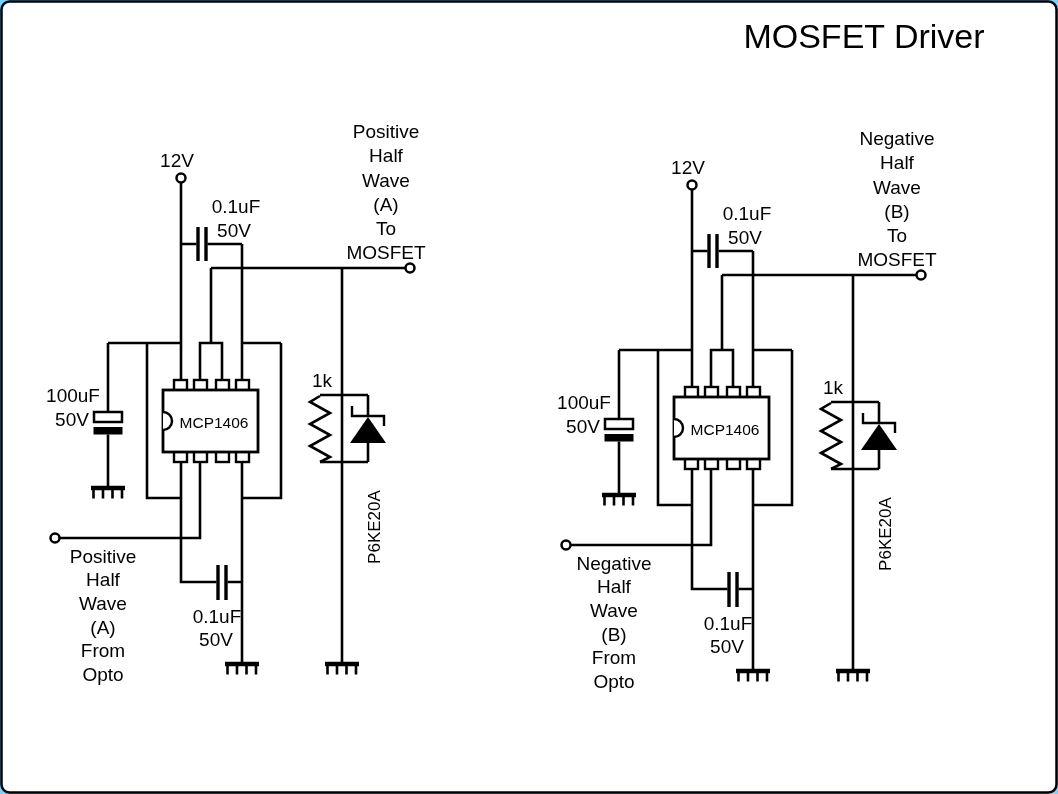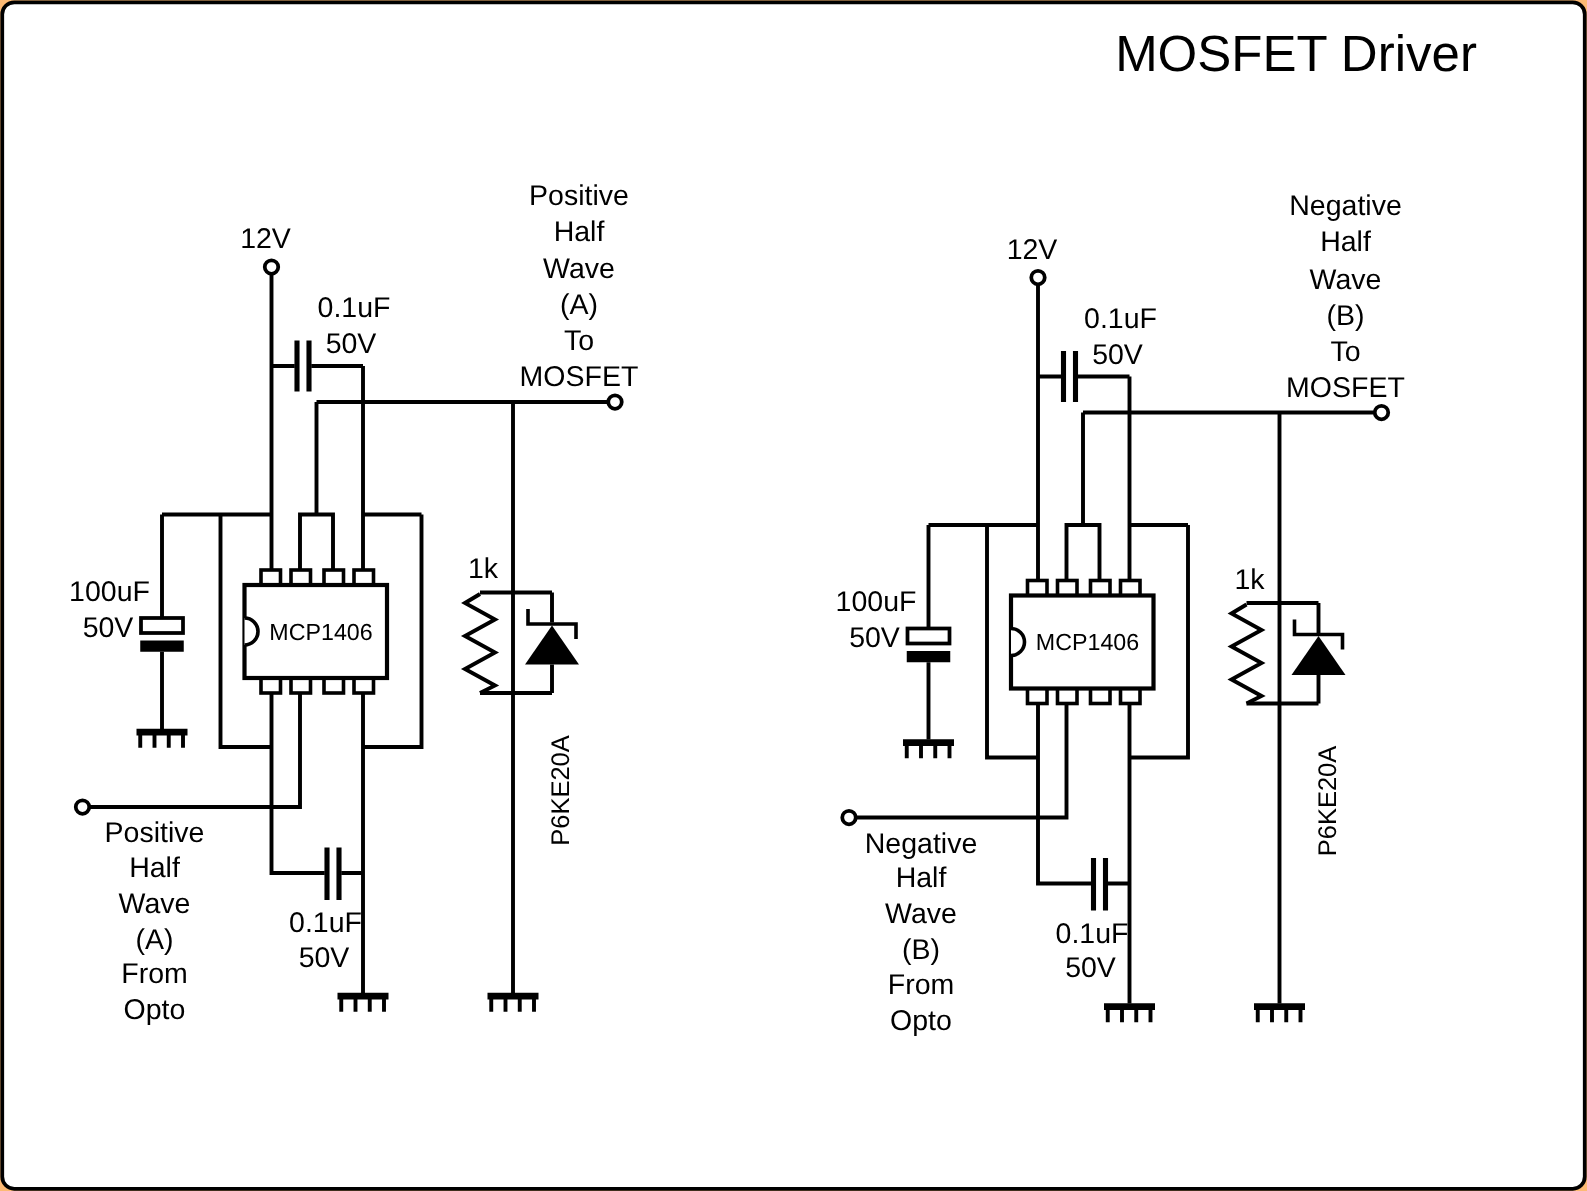--- a/index.html
+++ b/index.html
@@ -1,16 +1,16 @@
 <!DOCTYPE html>
 <html><head>
 <meta charset="utf-8">
 <style>
   html,body{margin:0;padding:0;background:#fff;}
-  .page{position:relative;width:1058px;height:794px;background:#fdba74;overflow:hidden;}
+  .page{position:relative;width:1058px;height:794px;background:#7dd3fc;overflow:hidden;}
   svg{display:block;}
   text{font-family:"Liberation Sans","DejaVu Sans",sans-serif;fill:#000;}
   .title-txt{font-size:34px;}
   .lbl{font-size:19px;}
   .ic-lbl{font-size:15.5px;}
   .tvs-lbl{font-size:17px;}
   .wire{stroke:#000;stroke-width:2.6;fill:none;}
   .plate{stroke:#000;stroke-width:3.4;fill:none;}
   .thin{stroke:#000;stroke-width:2.4;fill:none;}
 </style>

